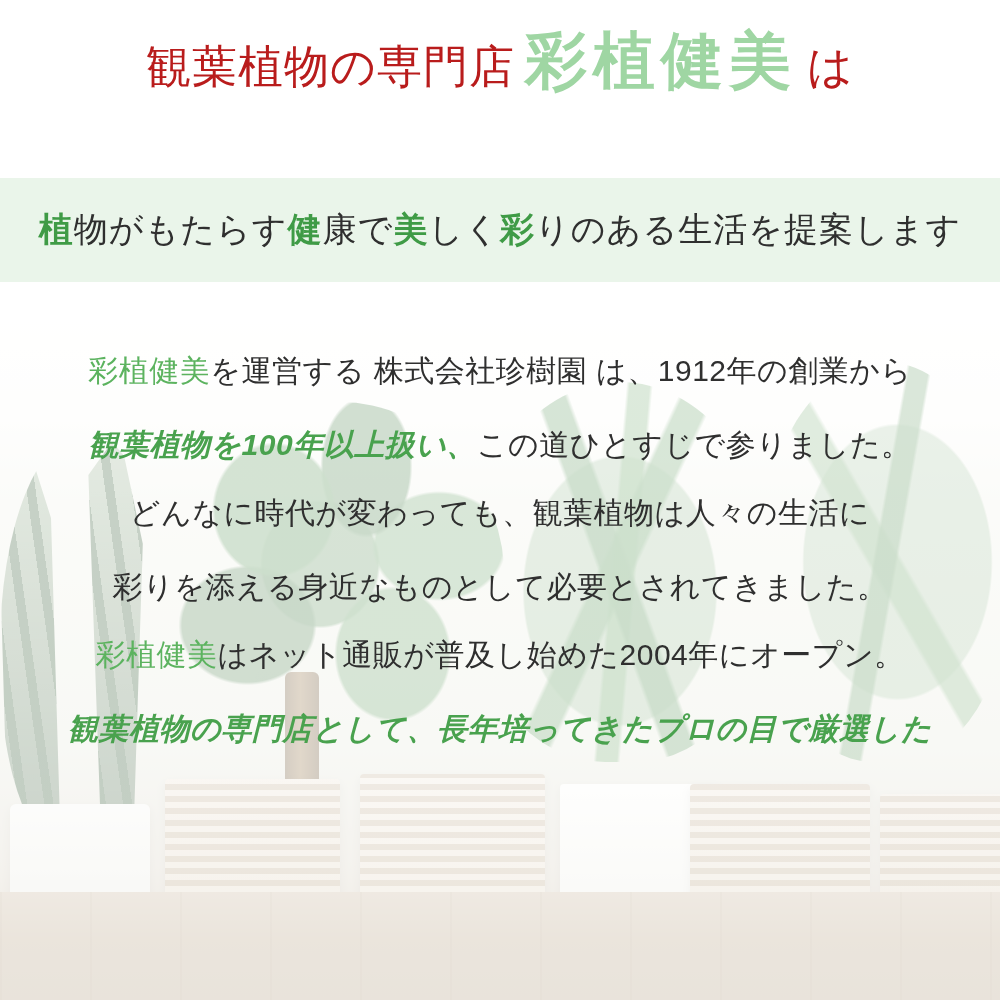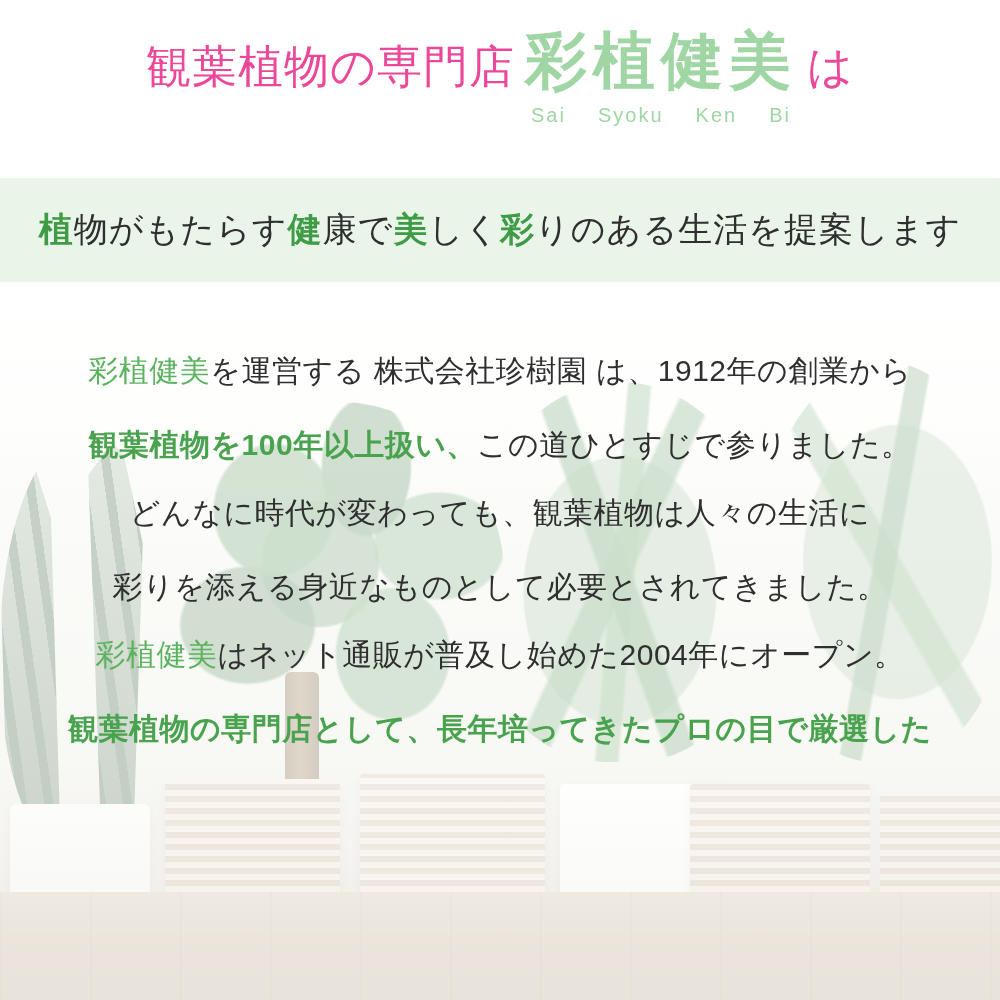--- a/index.html
+++ b/index.html
@@ -32,21 +32,21 @@
     justify-content: center;
   }
   .headline {
     display: flex;
     align-items: baseline;
     justify-content: center;
     white-space: nowrap;
   }
   .headline .plain {
     font-size: 45px;
-    color: #ec4899;
+    color: #b91c1c;
     letter-spacing: 1px;
     line-height: 1;
   }
   .brand-block {
     position: relative;
     margin: 0 10px;
     display: inline-block;
     text-align: center;
   }
   .brand-main {
@@ -223,38 +223,32 @@
     line-height: 1.0;
     color: #2f2f2f;
     letter-spacing: 0.5px;
     white-space: nowrap;
     margin: 0;
   }
   .sp-1 { height: 34px; }
   .sp-2 { height: 44px; }
   .gap  { height: 38px; }
   .g-brand { color: #5cb35f; }
-  .g-leaf  { color: #49a24e; font-weight: bold; }
+  .g-leaf  { color: #49a24e; font-weight: bold; font-style: italic; }
 </style>
 </head>
 <body>
 
 <div class="page">
 
   <div class="header">
     <div class="headline">
       <span class="plain">観葉植物の専門店</span>
       <span class="brand-block">
         <span class="brand-main">彩植健美</span>
-        <span class="brand-romaji">
-          <span>Sai</span>
-          <span>Syoku</span>
-          <span>Ken</span>
-          <span>Bi</span>
-        </span>
       </span>
       <span class="plain">は</span>
     </div>
   </div>
 
   <div class="banner">
     <span id="banner-text"><span class="g">植</span><span class="dark">物がもたらす</span><span class="g">健</span><span class="dark">康で</span><span class="g">美</span><span class="dark">しく</span><span class="g">彩</span><span class="dark">りのある生活を提案します</span></span>
   </div>
 
   <div class="body-area">

